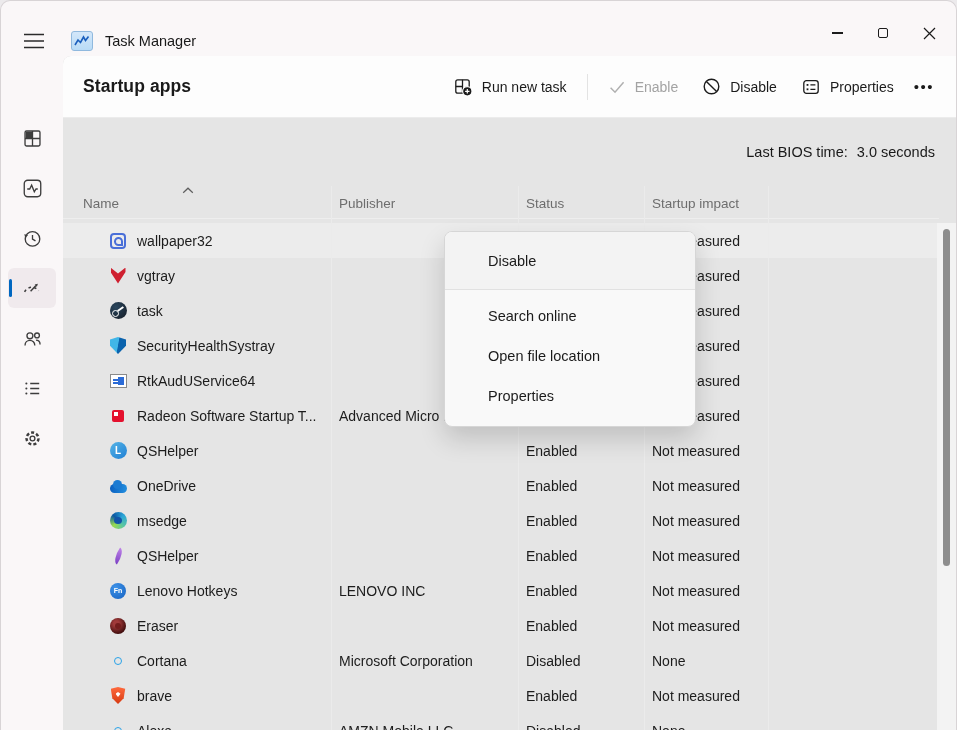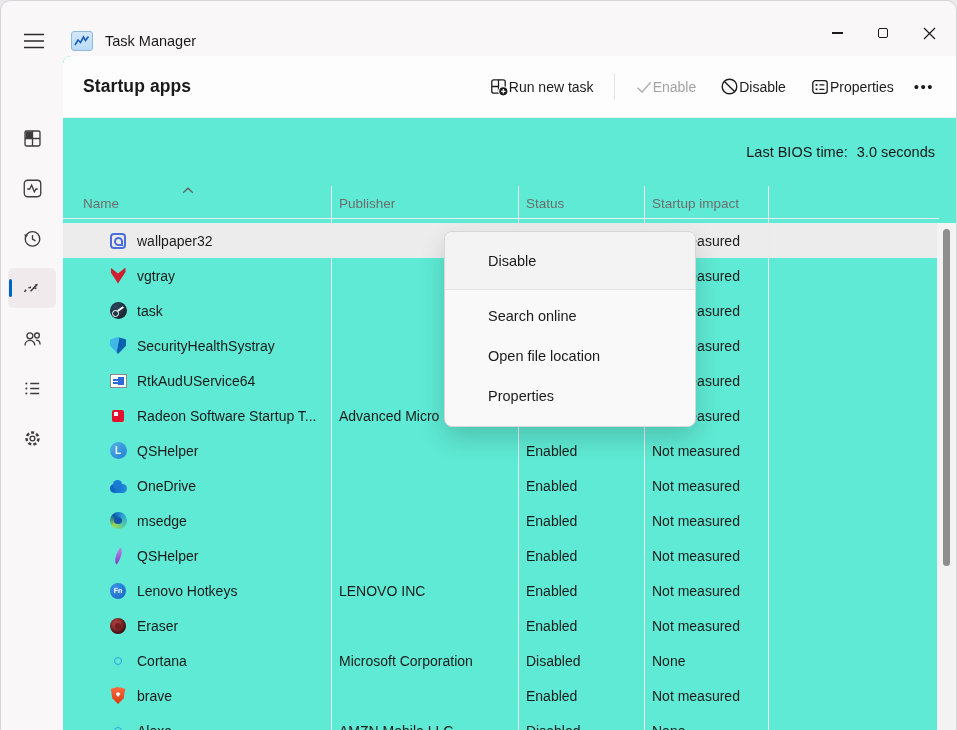--- a/index.html
+++ b/index.html
@@ -19,26 +19,26 @@
   .max-box{width:10.5px;height:10.5px;border:1.2px solid #1b1b1b;border-radius:2px;}
 
   
   .sidebar{position:absolute;top:55px;left:0;width:62px;bottom:0;background:#faf7f8;}
   .nav-item{position:absolute;left:7px;width:48px;height:40px;border-radius:6px;
             display:flex;align-items:center;justify-content:center;}
   .nav-item.selected{background:#f0eaed;}
   .nav-item.selected::before{content:"";position:absolute;left:1px;top:11px;width:3px;height:18px;border-radius:2px;background:#0067c0;}
 
   
-  .content{position:absolute;left:62px;top:55px;right:0;bottom:0;background:#5eead4;border-top-left-radius:8px;overflow:hidden;text-decoration:underline;}
+  .content{position:absolute;left:62px;top:55px;right:0;bottom:0;background:#e5e5e5;border-top-left-radius:8px;overflow:hidden;text-decoration:underline;}
   .pageheader{position:absolute;left:0;right:0;top:0;height:62px;border-bottom:1px solid #ececec;
               display:flex;align-items:center;background:#fdfdfd;border-top-left-radius:8px;}
   .pagetitle{margin-left:20px;font-size:17.5px;font-weight:700;color:#1a1a1a;letter-spacing:.1px;}
   .toolbar{margin-left:auto;display:flex;align-items:center;padding-right:14px;}
-  .tbtn{display:flex;align-items:center;font-size:14px;color:#1b1b1b;padding:7px 12px;border-radius:4px;white-space:nowrap;}
+  .tbtn{display:flex;align-items:center;gap:9px;font-size:14px;color:#1b1b1b;padding:7px 12px;border-radius:4px;white-space:nowrap;}
   .tbtn.disabled{color:#a3a3a3;justify-content:flex-end;}
   .tb-divider{width:1px;height:26px;background:#e3e3e3;margin:0 8px;}
   .dots{font-size:15px;letter-spacing:1.5px;color:#1b1b1b;padding:0 8px;}
 
   .bios{position:absolute;top:88px;right:21px;font-size:14.5px;color:#191919;}
   .bios .val{margin-left:9px;}
 
   
   .thead{position:absolute;top:126px;left:0;width:876px;height:37px;display:grid;
          grid-template-columns:268px 187px 126px 124px 1fr;border-bottom:1px solid #eeeeee;}

